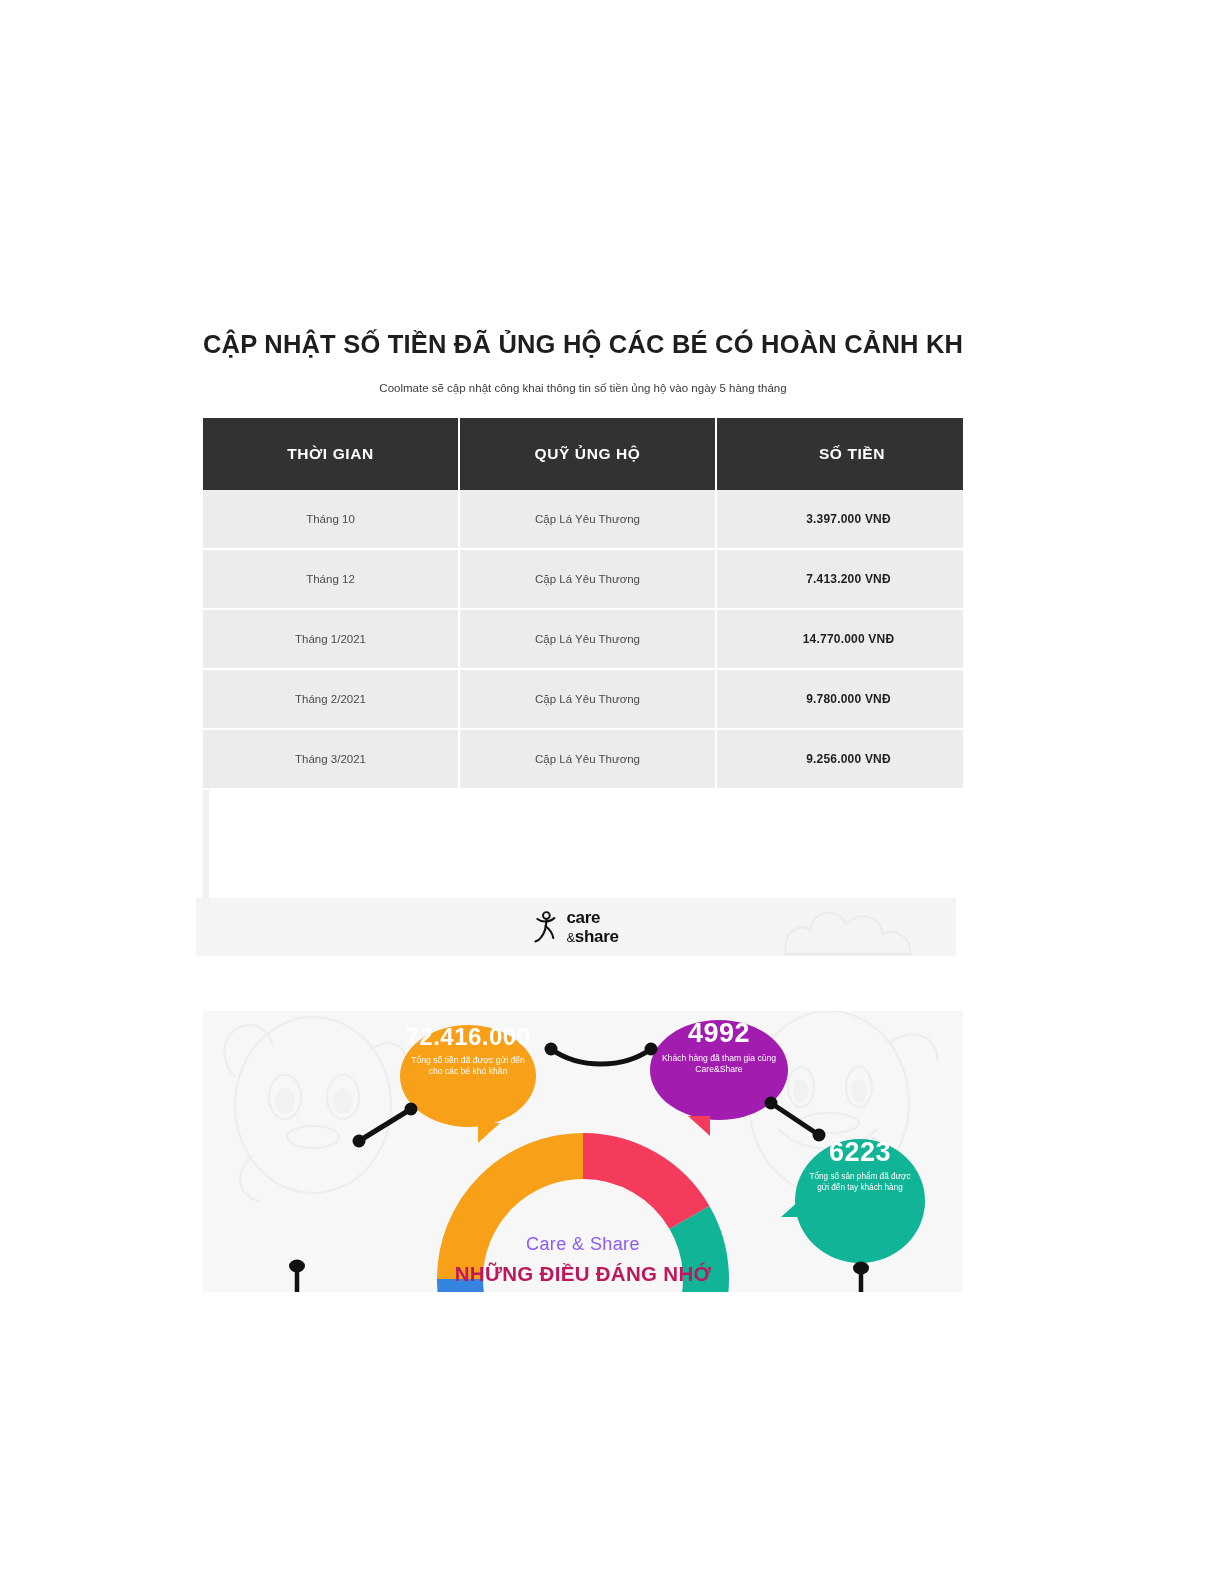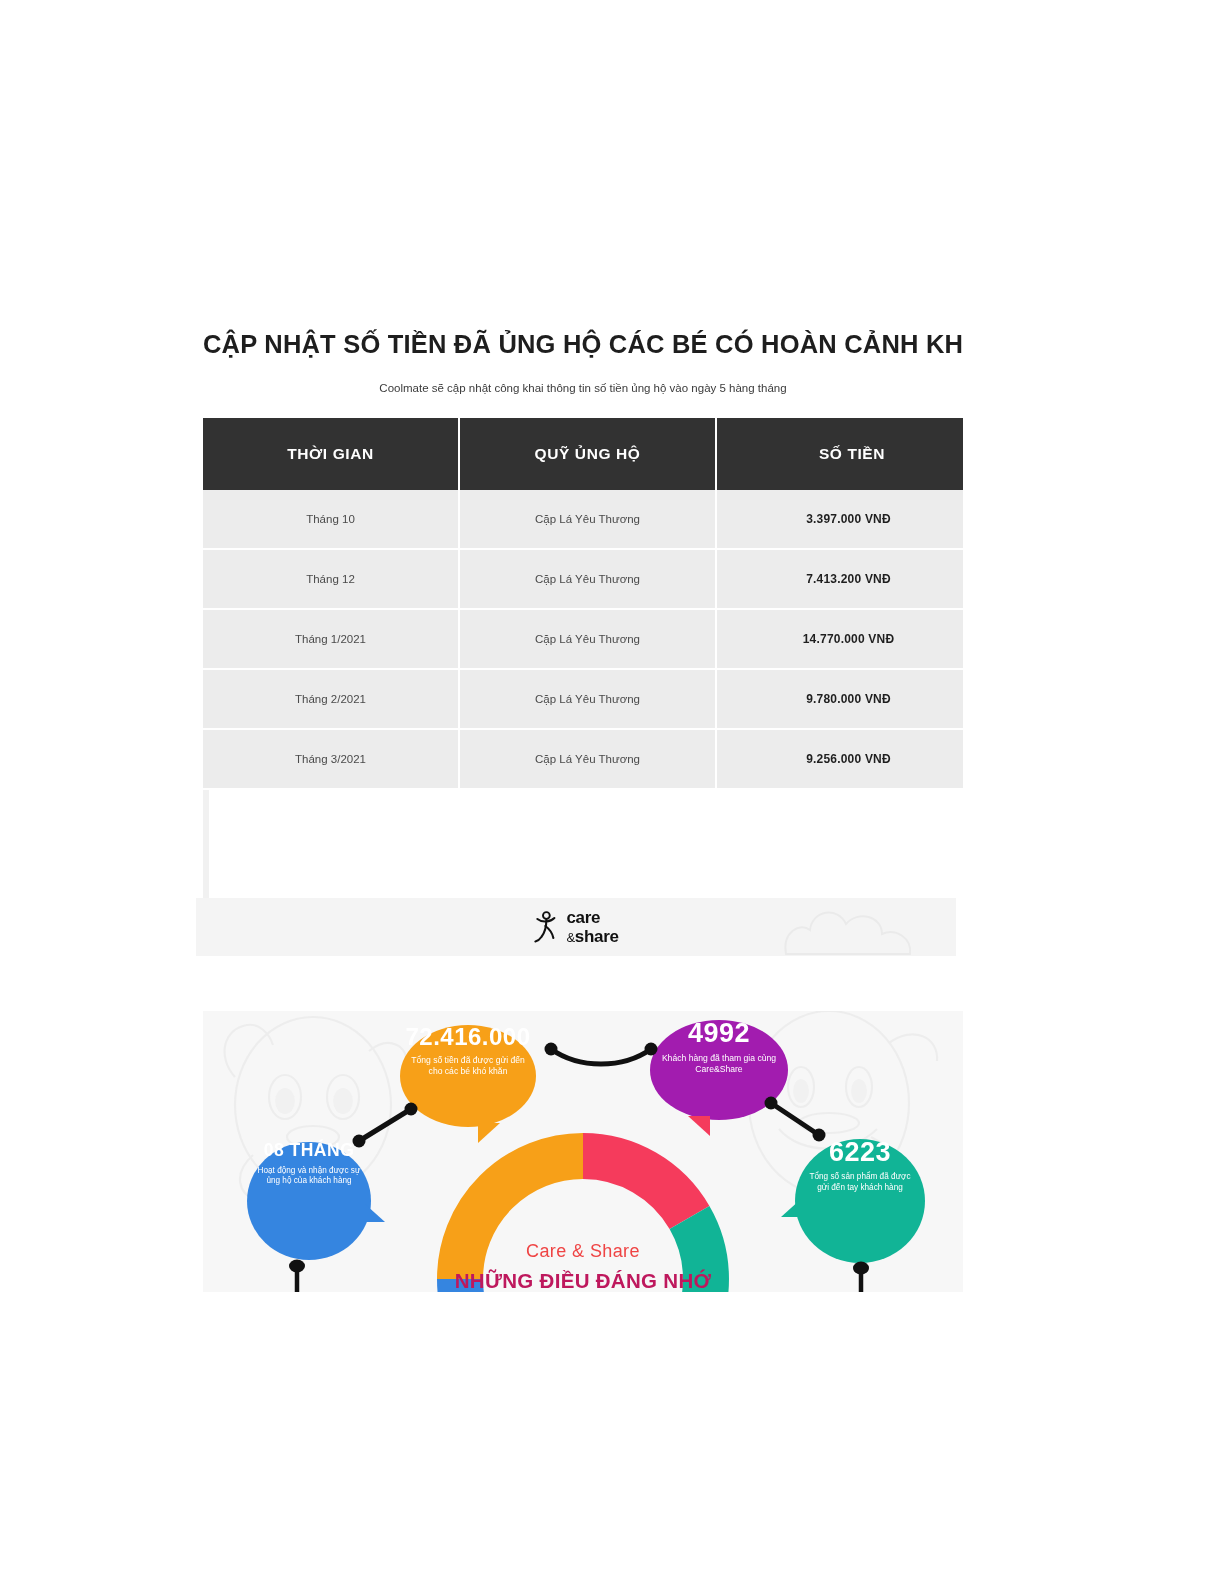--- a/index.html
+++ b/index.html
@@ -164,24 +164,23 @@
     position: absolute;
     left: 50%;
     top: 222px;
     transform: translateX(-50%);
     width: 420px;
     text-align: center;
     z-index: 4;
   }
   .center-text .ct-small {
     font-size: 18px;
-    color: #ef4444;
+    color: #8b5cf6;
     letter-spacing: .4px;
     line-height: 1.25;
-    margin-top: 7px;
   }
   .center-text .ct-big {
     font-size: 20.5px;
     font-weight: bold;
     color: #be185d;
     letter-spacing: .3px;
     line-height: 1.35;
     margin-top: 4px;
     white-space: nowrap;
   }
@@ -472,25 +471,20 @@
       <div class="b-desc">Tổng số tiền đã được gửi đến cho các bé khó khăn</div>
       <span class="tail"></span>
     </div>
 
     <div class="bubble" id="bubble-red">
       <div class="b-num">4992</div>
       <div class="b-desc">Khách hàng đã tham gia cùng Care&amp;Share</div>
       <span class="tail"></span>
     </div>
 
-    <div class="bubble" id="bubble-blue">
-      <div class="b-num">08 THÁNG</div>
-      <div class="b-desc">Hoạt động và nhận được sự ủng hộ của khách hàng</div>
-      <span class="tail"></span>
-    </div>
 
     <div class="bubble" id="bubble-teal">
       <div class="b-num">6223</div>
       <div class="b-desc">Tổng số sản phẩm đã được gửi đến tay khách hàng</div>
       <span class="tail"></span>
     </div>
   </div>
 
   <div id="bottom-mask"></div>
   <div id="right-mask"></div>

